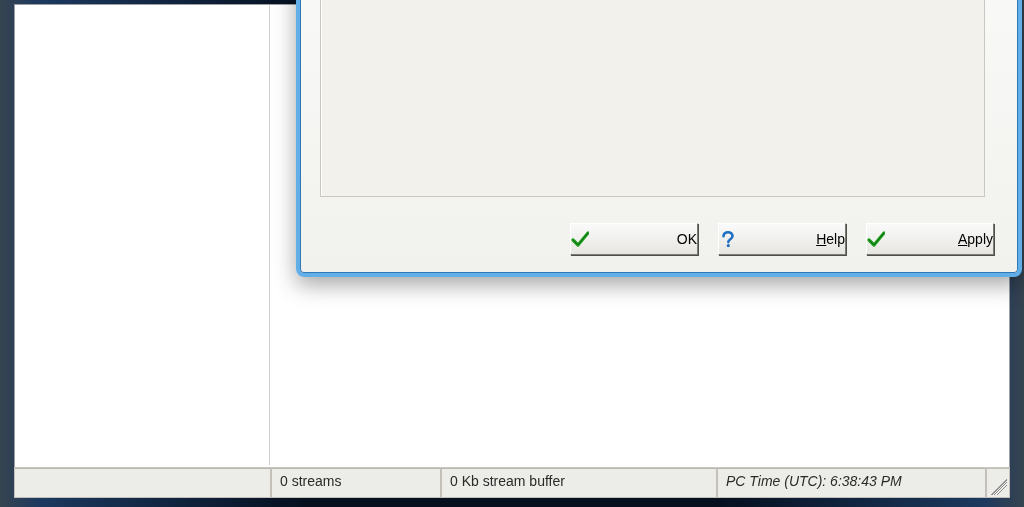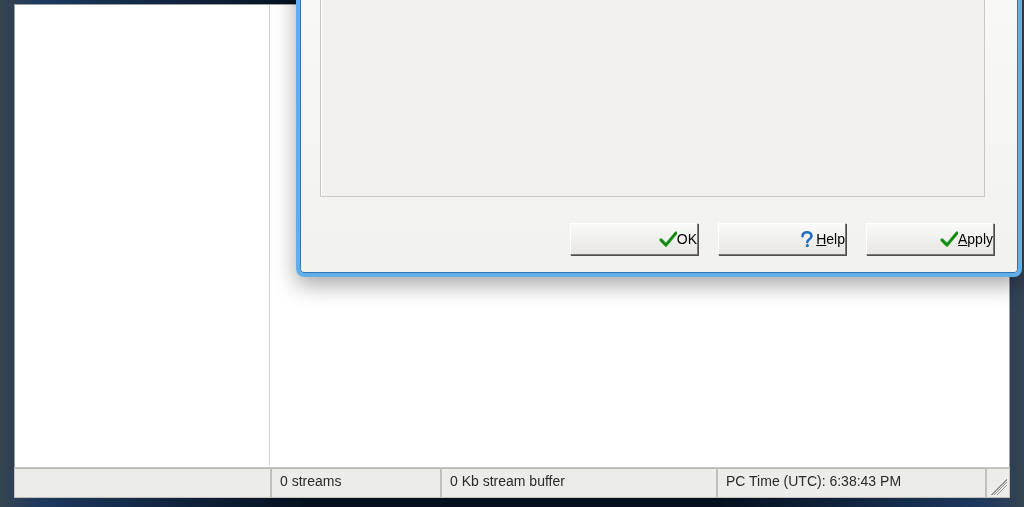--- a/index.html
+++ b/index.html
@@ -68,21 +68,21 @@
     box-sizing: border-box;
     border: 1px solid #c2c0b9;
     border-top-color: #b8b6af;
     padding: 4px 8px 0 8px;
     white-space: nowrap;
     background: #ecece8;
   }
   .status-cell.first { width: 257px; }
   .status-cell.streams { width: 170px; }
   .status-cell.buffer  { width: 276px; }
-  .status-cell.time    { flex: 1 1 auto; }
+  .status-cell.time    { flex: 1 1 auto; font-style: italic; }
   .status-grip {
     width: 22px;
     border: 1px solid #c2c0b9;
     position: relative;
     background: #ecece8;
   }
   .status-grip::after {
     content: "";
     position: absolute;
     right: 2px; bottom: 2px;
@@ -132,21 +132,21 @@
     height: 32px;
     box-sizing: border-box;
     background: linear-gradient(#fafafa,#e7e6e1);
     border-top: 1px solid #ffffff;
     border-left: 1px solid #ffffff;
     border-right: 1px solid #7c7c76;
     border-bottom: 1px solid #7c7c76;
     box-shadow: 1px 1px 0 #4f4f4a;
     display: inline-flex;
     align-items: center;
-    justify-content: flex-end;
+    justify-content: space-between;
     font-family: Tahoma, Arial, sans-serif;
     font-size: 14px;
     color: #000000;
     cursor: default;
   }
   .btn .icon { width: 18px; height: 18px; display:inline-block; }
   .underline { text-decoration: underline; }
 </style>
 </head>
 <body>

